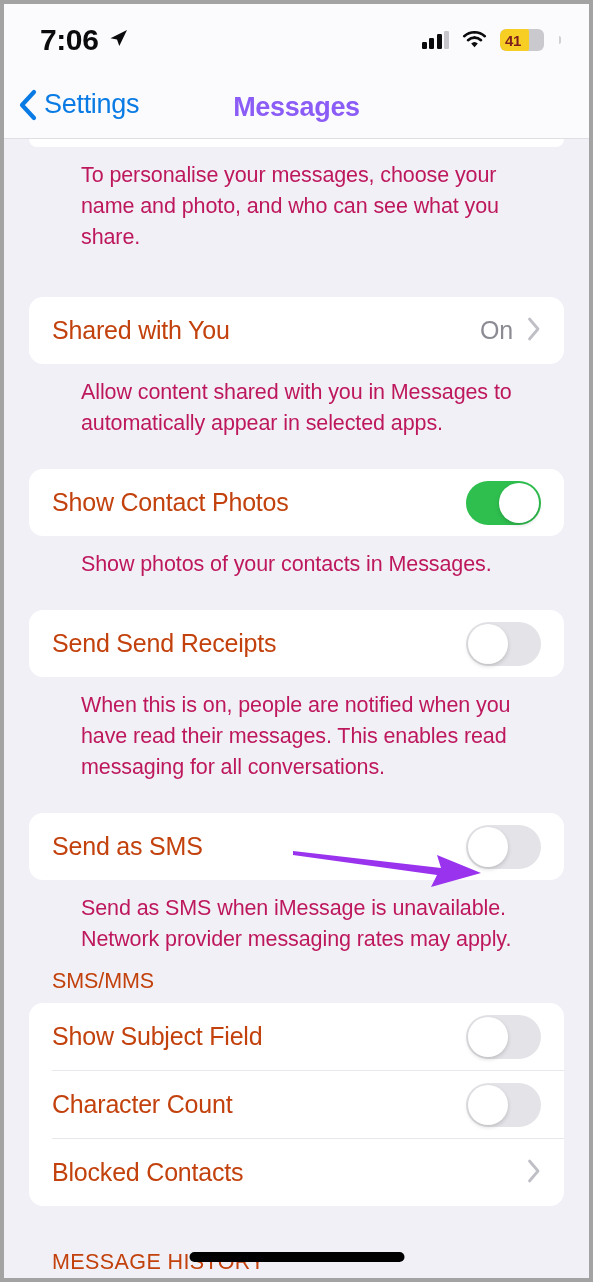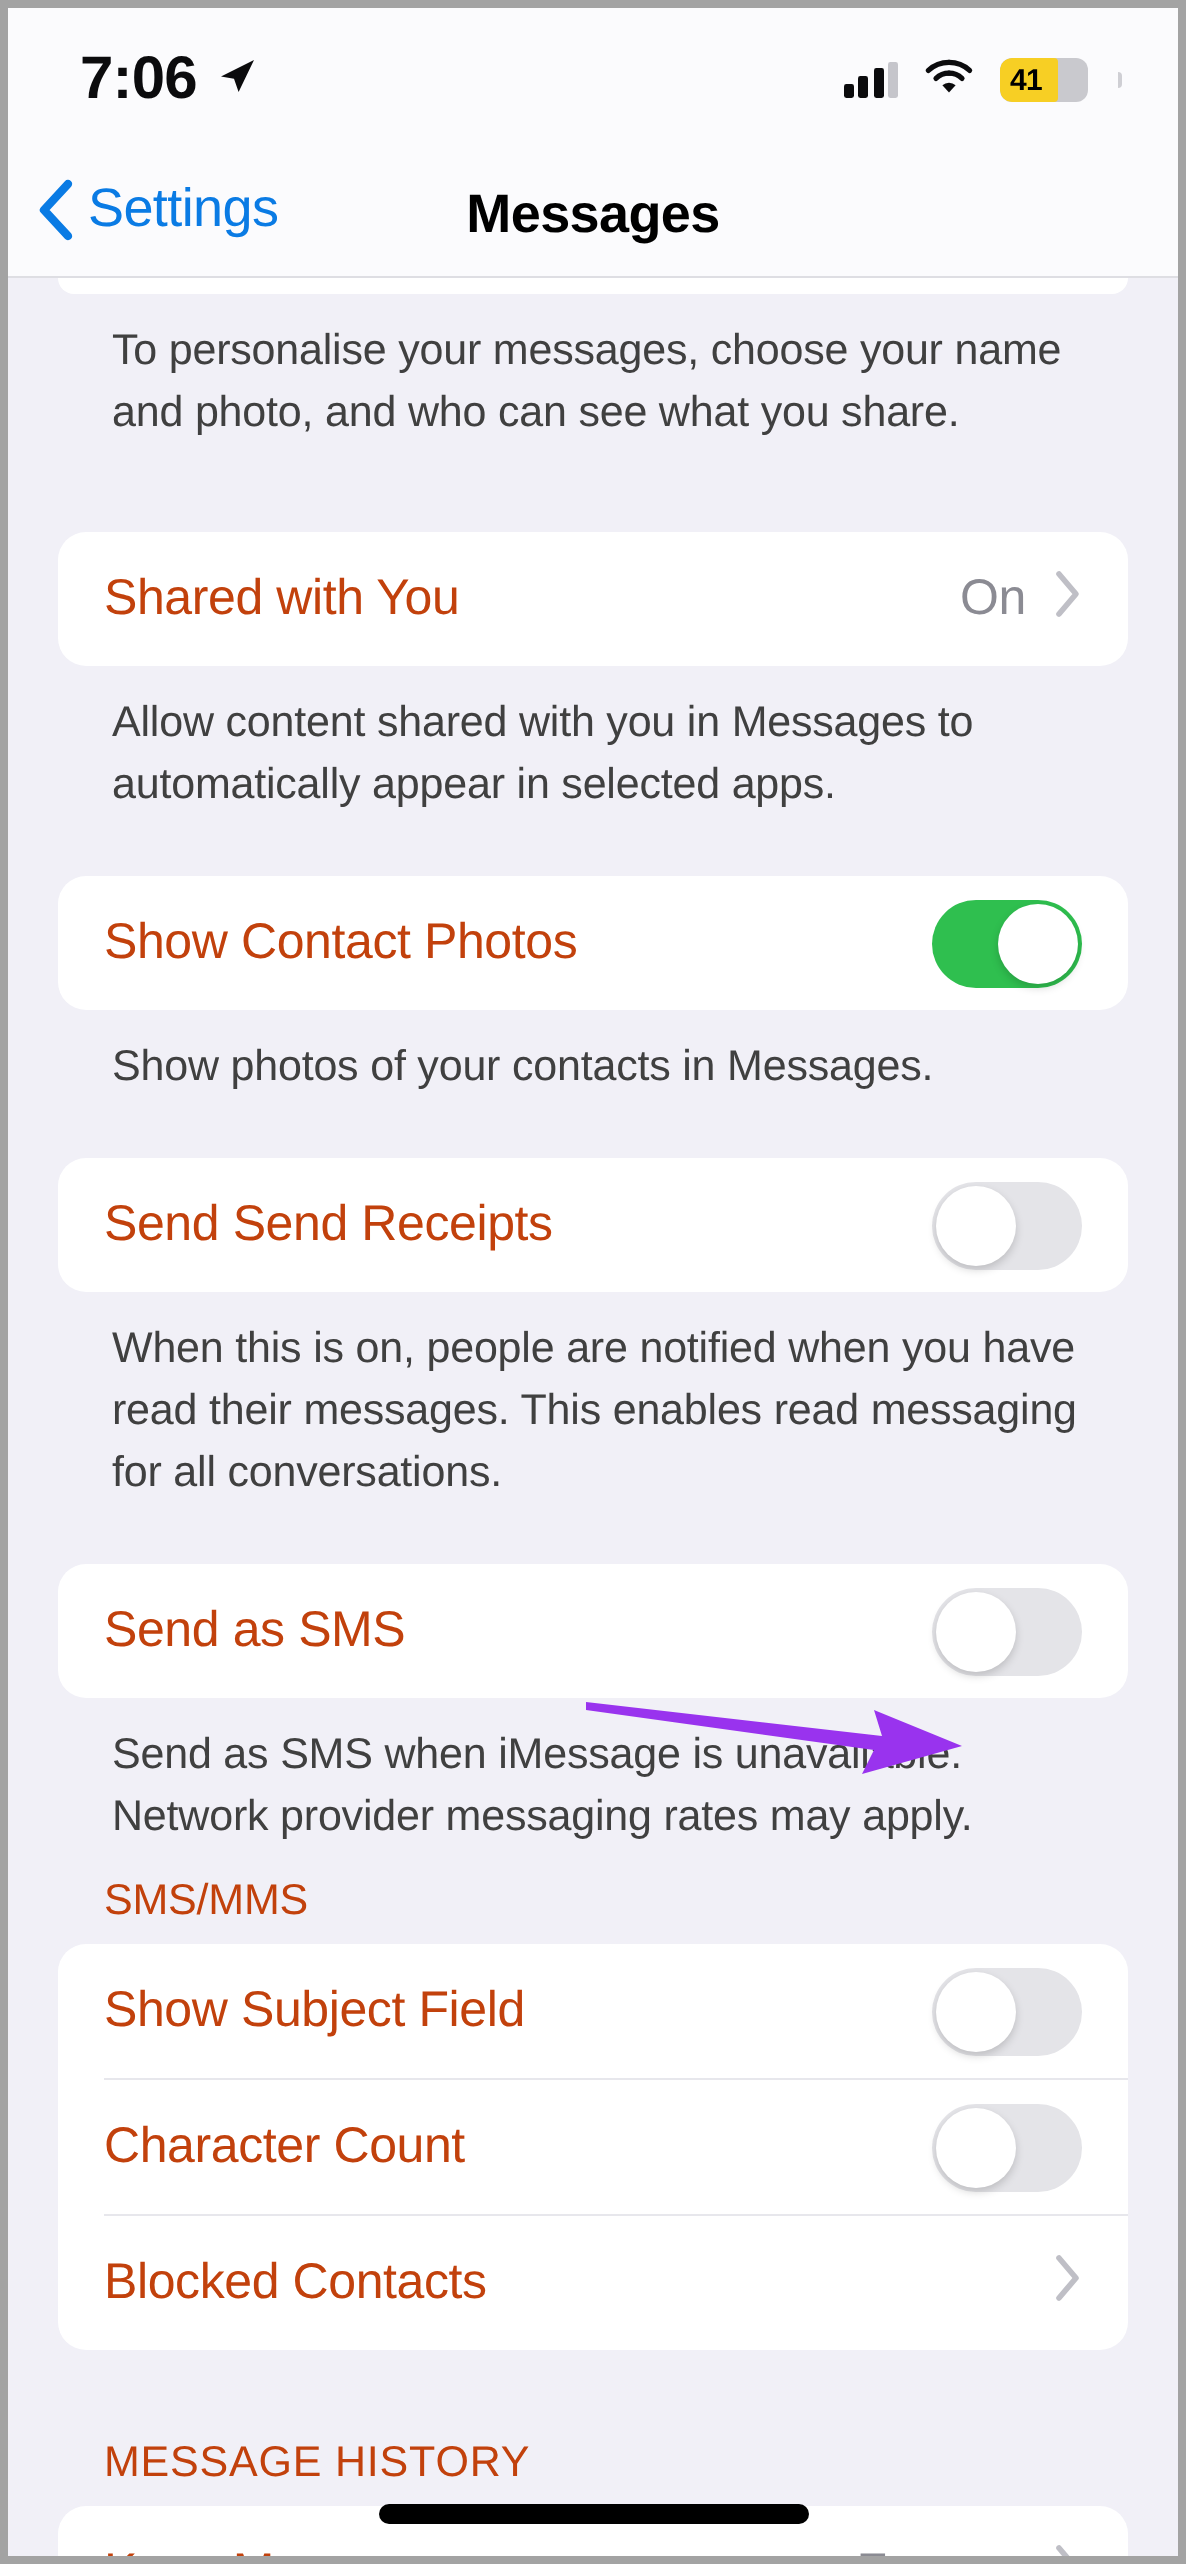--- a/index.html
+++ b/index.html
@@ -81,21 +81,21 @@
     position: absolute;
     left: 0; top: 0; bottom: 0;
     width: 29px;
     background: #f7cf24;
     border-radius: 6px 2px 2px 6px;
   }
   .battery .pct {
     position: relative;
     font-size: 15px;
     font-weight: bold;
-    color: #000000;
+    color: #7f1d1d;
     padding-left: 5px;
     letter-spacing: -0.3px;
   }
   .battery-cap {
     width: 2.5px;
     height: 8px;
     background: #cfcfd4;
     border-radius: 0 2px 2px 0;
     margin-left: 1.5px;
   }
@@ -119,21 +119,21 @@
     font-size: 27px;
     color: #0a7be4;
     letter-spacing: -0.3px;
   }
   .nav-title {
     position: absolute;
     left: 0; right: 0;
     text-align: center;
     font-size: 27px;
     font-weight: bold;
-    color: #000000;
+    color: #8b5cf6;
     letter-spacing: -0.3px;
     pointer-events: none;
   }
 
   
   .content {
     position: relative;
     height: calc(1282px - 72px - 62px - 4px);
     background: #f1f0f7;
     overflow: hidden;
@@ -178,22 +178,22 @@
   }
   .separator {
     height: 1px;
     background: #e7e7ec;
     margin-left: 23px;
   }
 
   .footnote {
     font-size: 21.5px;
     line-height: 31px;
-    color: #404040;
-    padding: 13px 48px 0 52px;
+    color: #be185d;
+    padding: 13px 48px 0 77px;
     letter-spacing: -0.1px;
   }
 
   .group-header {
     font-size: 21.5px;
     color: #c2410c;
     padding: 0 48px 9px 48px;
     letter-spacing: -0.1px;
   }
   .group-header.caps {

